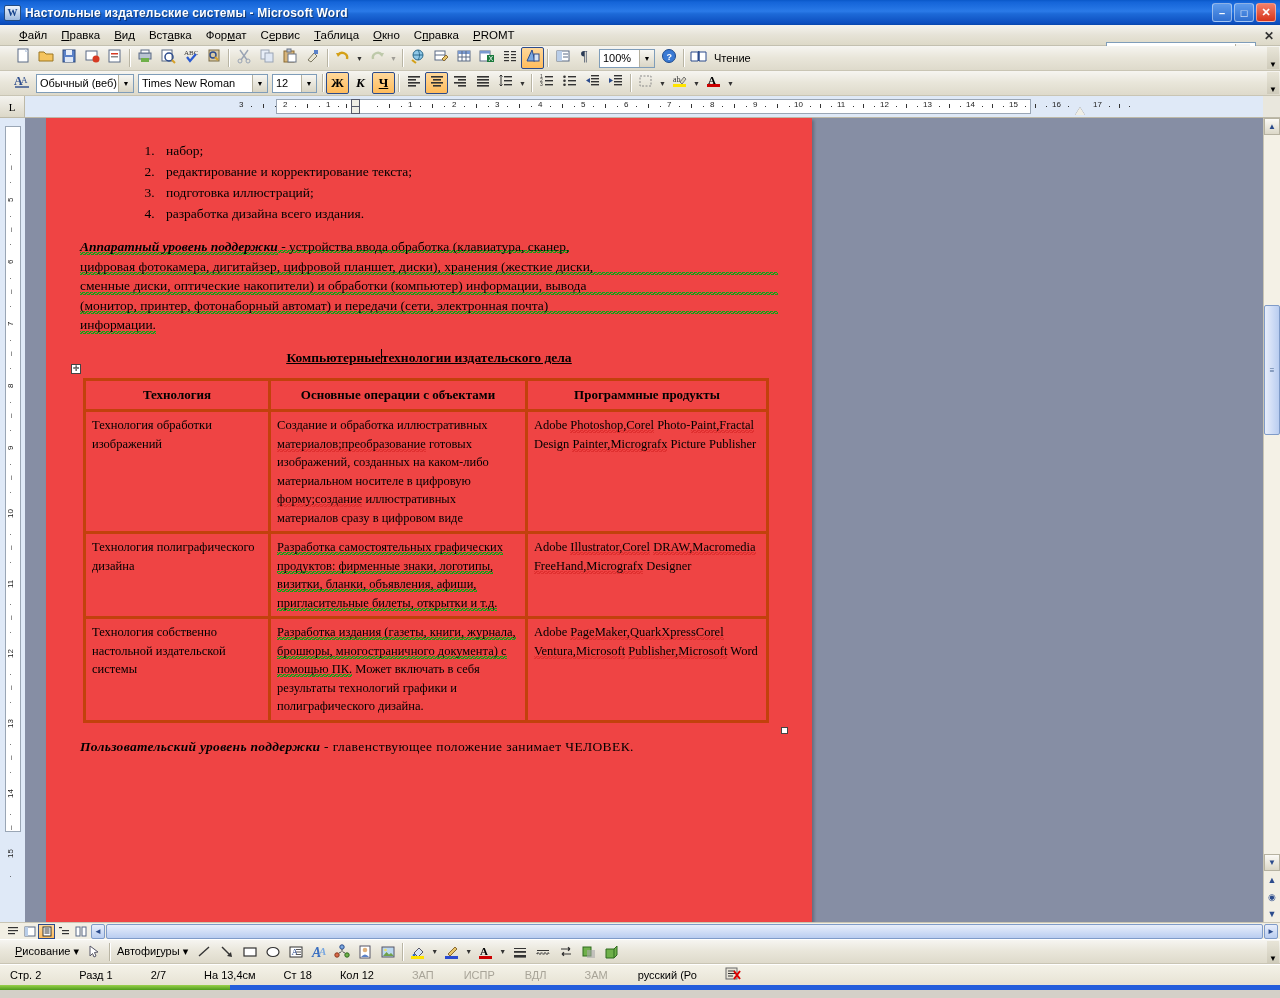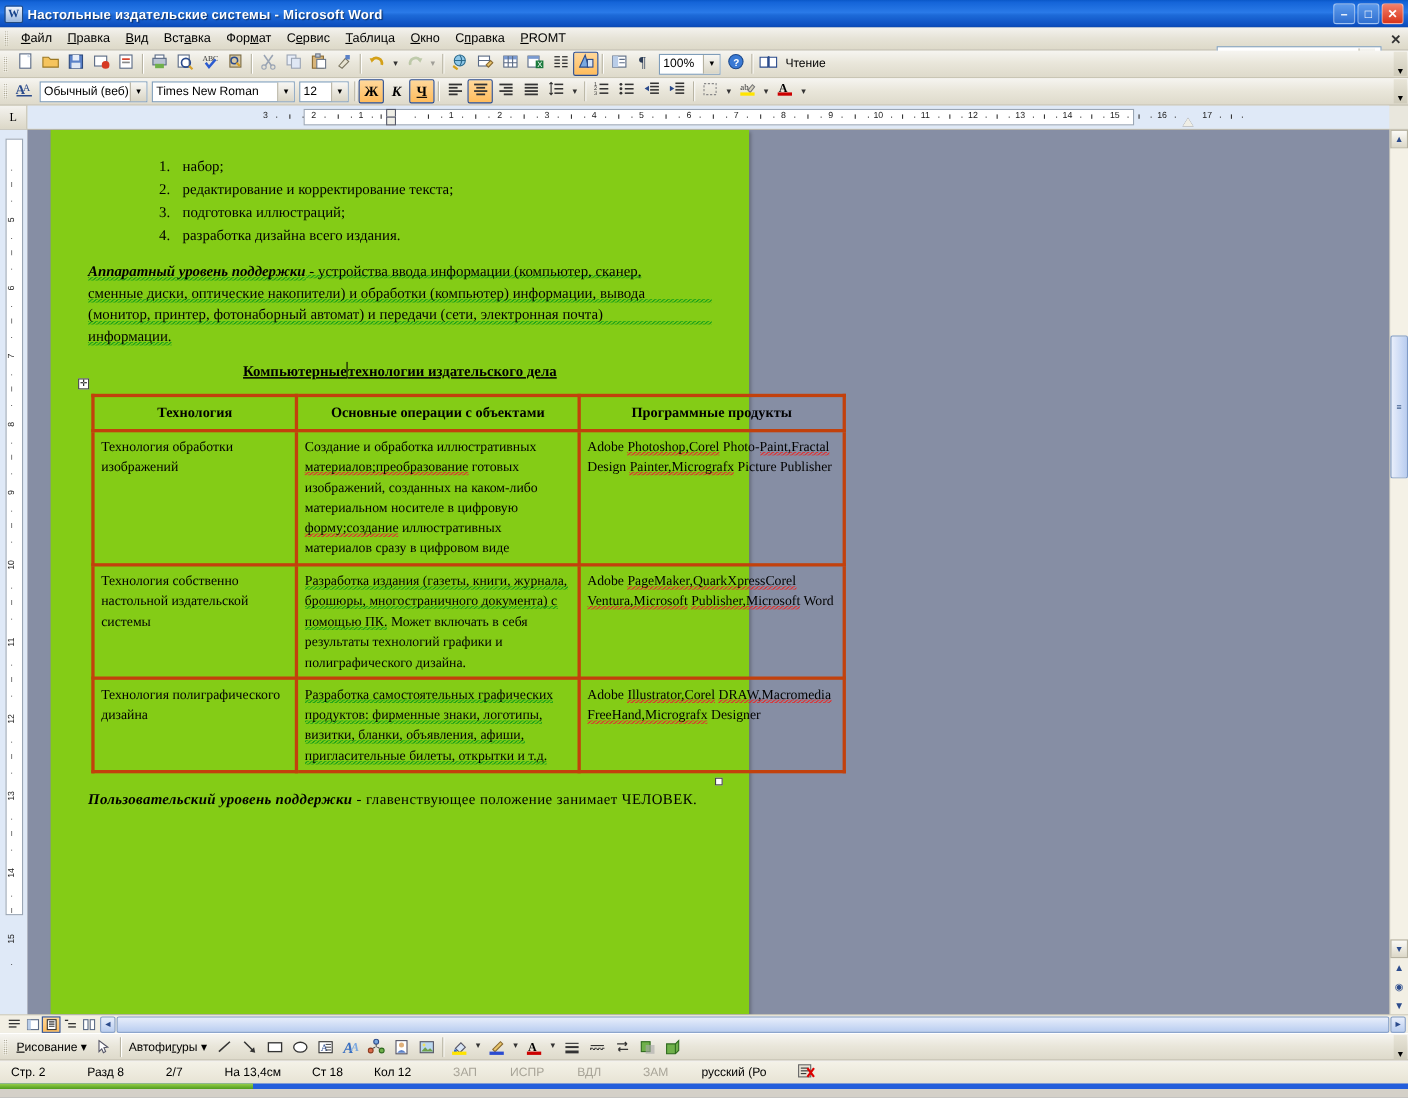--- a/index.html
+++ b/index.html
@@ -88,22 +88,22 @@
   .hruler .dash{ position:absolute; top:8px; width:1px;height:4px;background:#333;}
   .indentmark{ position:absolute; width:9px;height:8px; background:#efeee6; border:1px solid #55596a;}
   .vrulerwrap{ width:25px; background:#dfe9f7; position:relative; overflow:hidden;}
   .vruler-white{ position:absolute; left:5px; right:4px; background:#fff; border:1px solid #9aa6b5;}
   .vtick{ position:absolute; font-size:8px; color:#222; left:6px;
       transform:rotate(-90deg); transform-origin:left top; white-space:nowrap;}
 
   
   .workspace{ display:flex; height:804px; }
   .docarea{ flex:1; background:#868ea4; position:relative; overflow:hidden; }
-  .page{ position:absolute; left:21px; top:0; width:635px; min-height:804px;
-    background:#84cc16; box-shadow:2px 2px 3px rgba(0,0,0,.25); }
+  .page{ position:absolute; left:21px; top:0; width:766px; min-height:804px;
+    background:#ef4444; box-shadow:2px 2px 3px rgba(0,0,0,.25); }
   .pagebody{ padding:24px 34px 0 34px; font-family:"Liberation Serif",serif; font-size:13.5px; color:#000; }
 
   ol.taskslist{ margin:0 0 14px 0; padding-left:78px; }
   ol.taskslist li{ margin-bottom:3px; line-height:18px; padding-left:8px; }
 
   p.para{ margin:0 0 14px 0; line-height:19.5px; text-align:justify; }
   p.para2{ margin:0 0 14px 0; line-height:20px; text-align:justify; }
   .bi{ font-weight:bold; font-style:italic; }
   .spell{ border-bottom:2px solid transparent;
     background-image:repeating-linear-gradient(135deg,#e03030 0 1px,transparent 1px 2px);
@@ -685,21 +685,22 @@
       <div class="pagebody">
 
         <ol class="taskslist">
           <li>набор;</li>
           <li>редактирование и корректирование текста;</li>
           <li>подготовка иллюстраций;</li>
           <li>разработка дизайна всего издания.</li>
         </ol>
 
         <p class="para">
-          <span class="bi grammar">Аппаратный уровень поддержки</span><span class="grline" style="display:inline"> - устройства ввода информации (компьютер, сканер,</span>
+          <span class="bi grammar">Аппаратный уровень поддержки</span><span class="grline" style="display:inline"> - устройства ввода обработка (клавиатура, сканер,</span>
+          <span class="grline">цифровая фотокамера, дигитайзер, цифровой планшет, диски), хранения (жесткие диски,</span>
           <span class="grline">сменные диски, оптические накопители) и обработки (компьютер) информации, вывода</span>
           <span class="grline" style="display:flex;justify-content:space-between">(монитор, принтер, фотонаборный автомат) и передачи (сети, электронная почта)</span>
           <span class="grline" style="display:inline-block">информации.</span>
         </p>
 
 
         <h3 class="doctitle">
           <span><span>Компьютерные</span><span class="caret"></span><span>технологии издательского дела</span></span>
         </h3>
 
@@ -714,28 +715,28 @@
                 <th class="col3">Программные продукты</th>
               </tr>
             </thead>
             <tbody>
               <tr>
                 <td class="cmid">Технология обработки изображений</td>
                 <td><span>Создание и обработка иллюстративных </span><span class="spell">материалов;преобразование</span><span> готовых изображений, созданных на каком-либо материальном носителе в цифровую </span><span class="spell">форму;создание</span><span> иллюстративных материалов сразу в цифровом виде</span></td>
                 <td class="cmid"><span>Adobe </span><span class="spell">Photoshop,Corel</span><span> Photo-</span><span class="spell">Paint,Fractal</span><span> Design </span><span class="spell">Painter,Micrografx</span><span> Picture Publisher</span></td>
               </tr>
               <tr>
+                <td class="cmid">Технология полиграфического дизайна</td>
+                <td><span class="grammar">Разработка самостоятельных графических продуктов: фирменные знаки, логотипы, визитки, бланки, объявления, афиши, пригласительные билеты, открытки и т.д.</span></td>
+                <td class="cmid"><span>Adobe </span><span class="spell">Illustrator,Corel</span><span> </span><span class="spell">DRAW,Macromedia</span><span> </span><span class="spell">FreeHand,Micrografx</span><span> Designer</span></td>
+              </tr>
+              <tr>
                 <td class="cmid">Технология собственно настольной издательской системы</td>
                 <td><span class="grammar">Разработка издания (газеты, книги, журнала, брошюры, многостраничного документа) с помощью ПК.</span><span> Может включать в себя результаты технологий графики и полиграфического дизайна.</span></td>
                 <td class="cmid"><span>Adobe </span><span class="spell">PageMaker,QuarkXpressCorel</span><span> </span><span class="spell">Ventura,Microsoft</span><span> </span><span class="spell">Publisher,Microsoft</span><span> Word</span></td>
-              </tr>
-              <tr>
-                <td class="cmid">Технология полиграфического дизайна</td>
-                <td><span class="grammar">Разработка самостоятельных графических продуктов: фирменные знаки, логотипы, визитки, бланки, объявления, афиши, пригласительные билеты, открытки и т.д.</span></td>
-                <td class="cmid"><span>Adobe </span><span class="spell">Illustrator,Corel</span><span> </span><span class="spell">DRAW,Macromedia</span><span> </span><span class="spell">FreeHand,Micrografx</span><span> Designer</span></td>
               </tr>
             </tbody>
           </table>
         </div>
 
         <p class="para2" style="text-align:justify">
           <span class="bi" style="letter-spacing:.3px">Пользовательский уровень поддержки</span><span style="letter-spacing:.4px"> -   главенствующее   положение   занимает ЧЕЛОВЕК.</span>
         </p>
 
       </div>
@@ -925,21 +926,21 @@
     <svg width="16" height="16">
         <polygon points="2,5 10,5 13,2 13,11 10,14 2,14" fill="#6fb04a" stroke="#2e6a1e"></polygon>
         <line x1="10" y1="5" x2="10" y2="14" stroke="#2e6a1e"></line>
       </svg>
     </div>
   <div class="tbend">▼</div>
 </div>
 
 <div class="statusbar">
   <div class="st">Стр. 2</div>
-  <div class="st">Разд 8</div>
+  <div class="st">Разд 1</div>
   <div class="st">2/7</div>
   <div class="st" style="margin-right:8px">На 13,4см</div>
   <div class="st" style="margin-right:8px">Ст 18</div>
   <div class="st">Кол 12</div>
   <div class="st dim" style="margin-right:10px">ЗАП</div>
   <div class="st dim" style="margin-right:10px">ИСПР</div>
   <div class="st dim" style="">ВДЛ</div>
   <div class="st dim" style="margin-right:10px">ЗАМ</div>
   <div class="st" style="margin-right:8px">русский (Ро</div>
   <div class="st">

